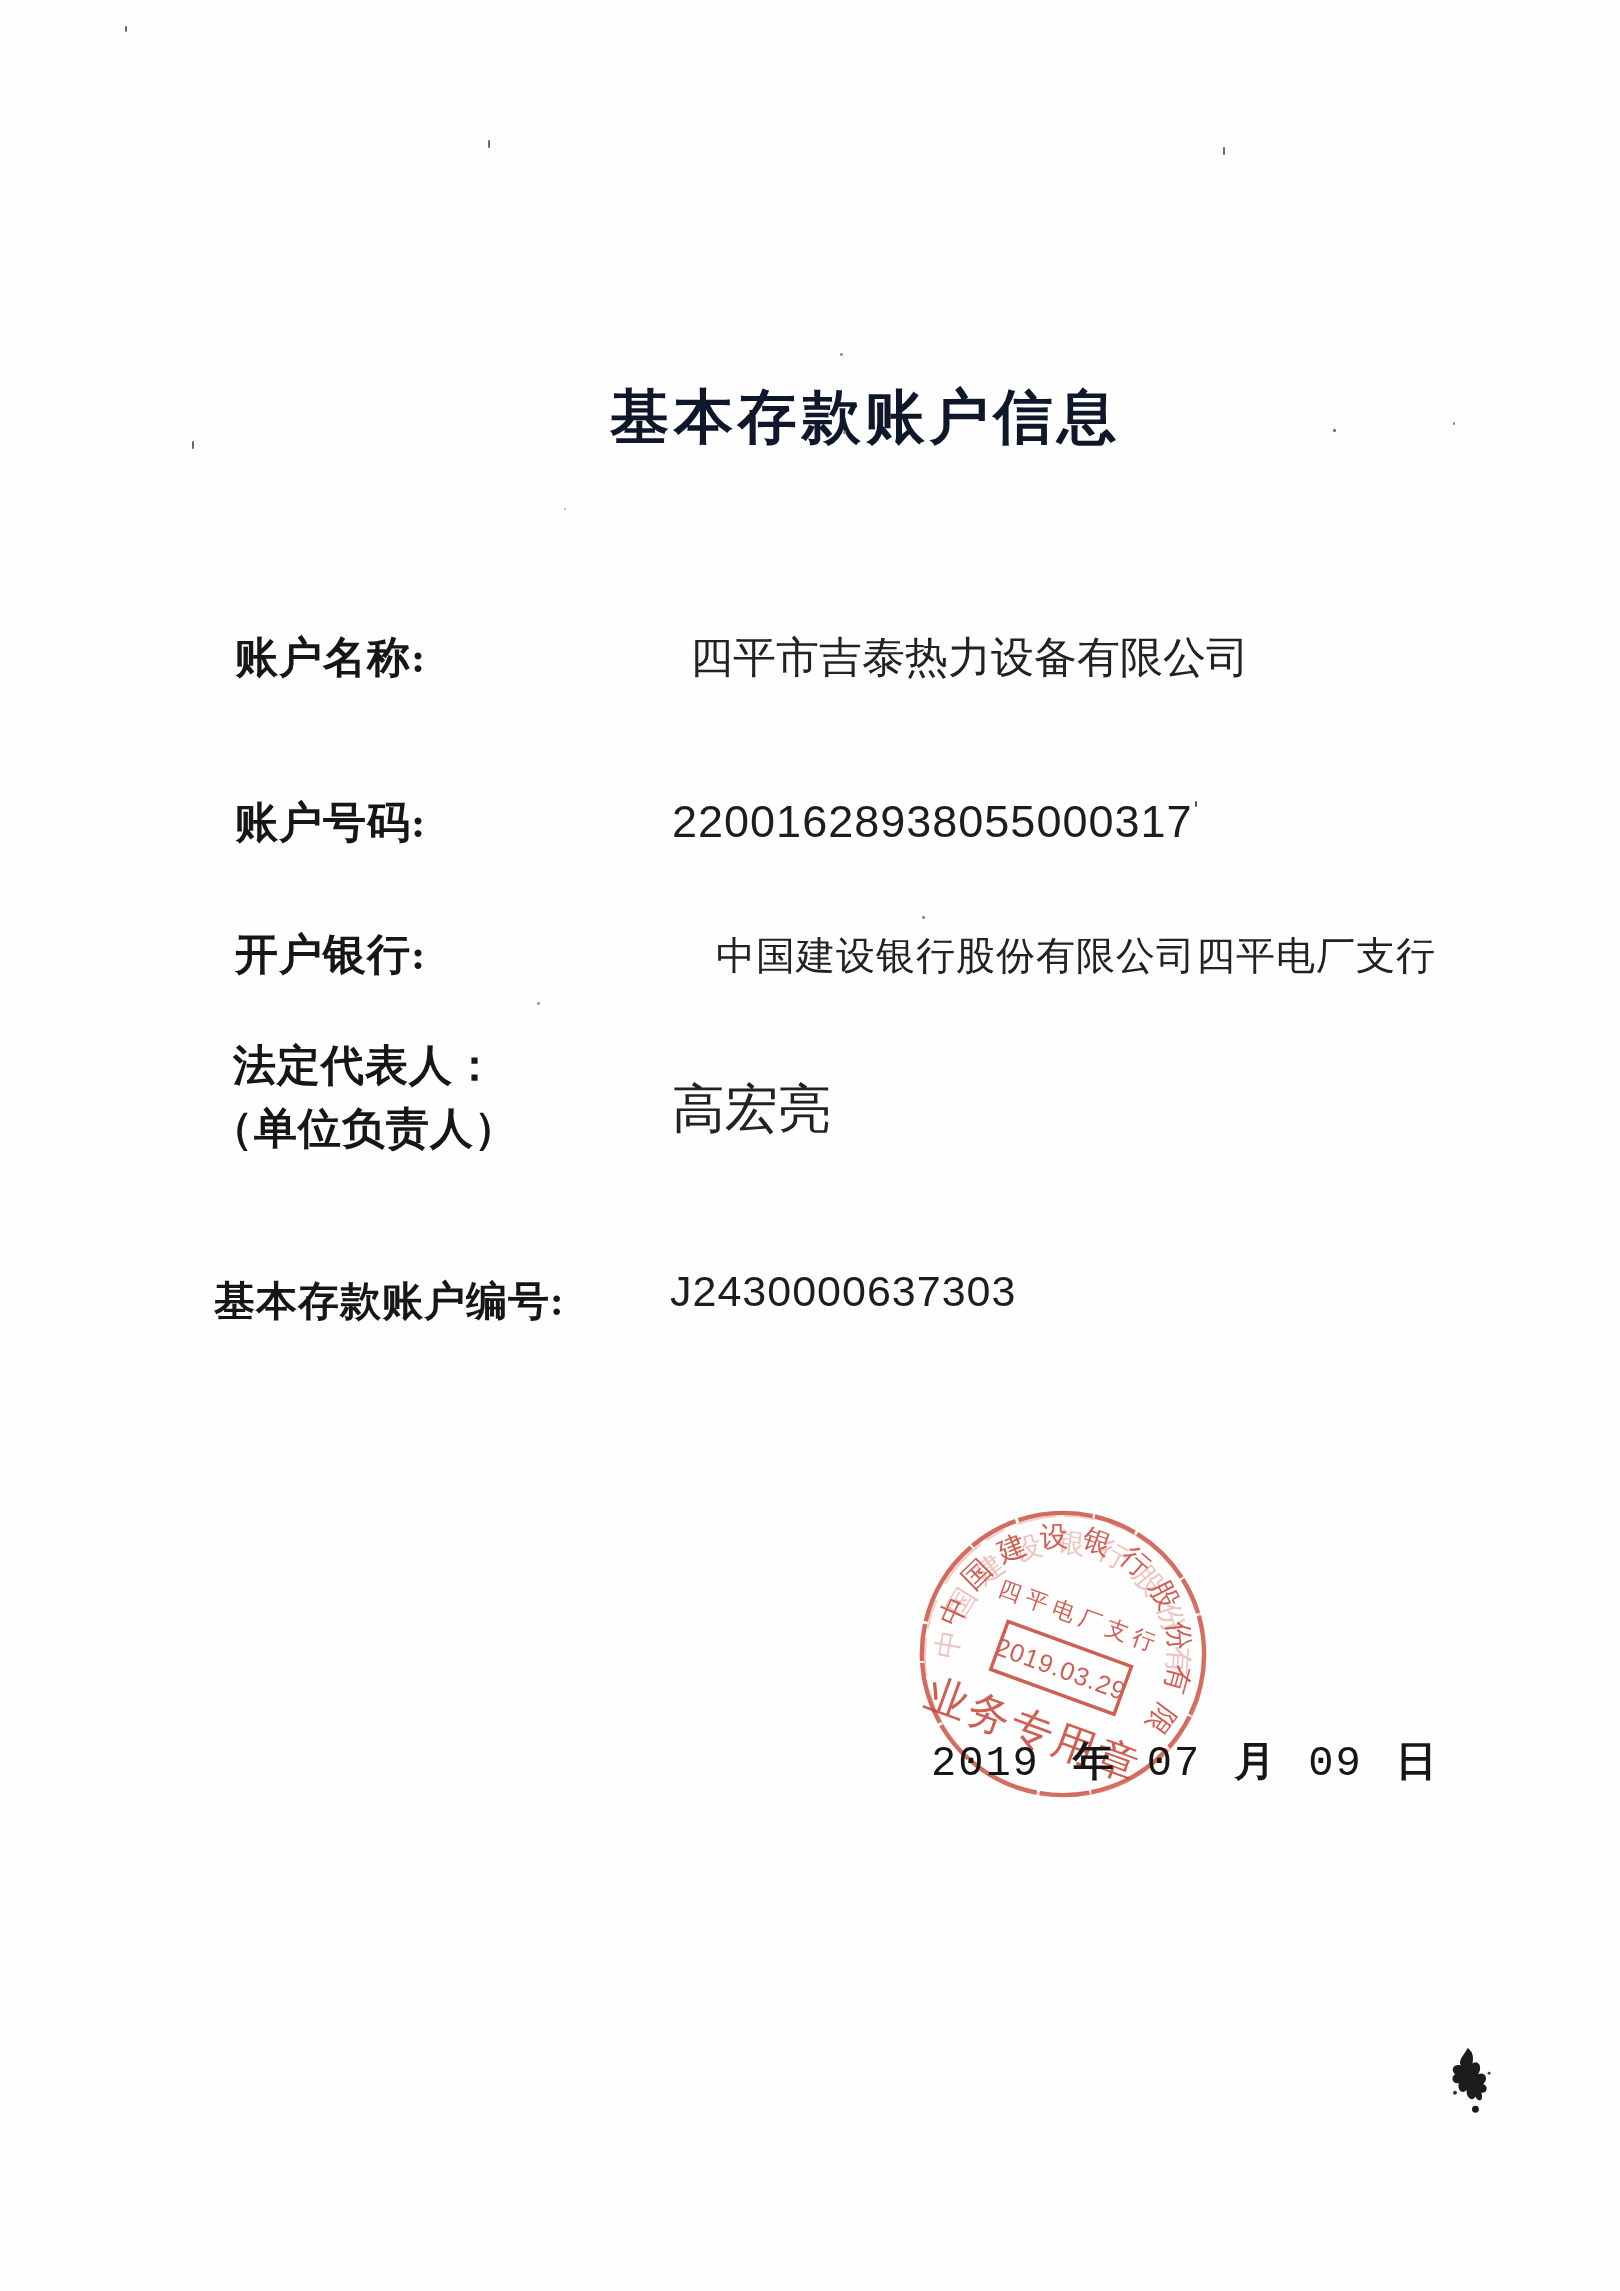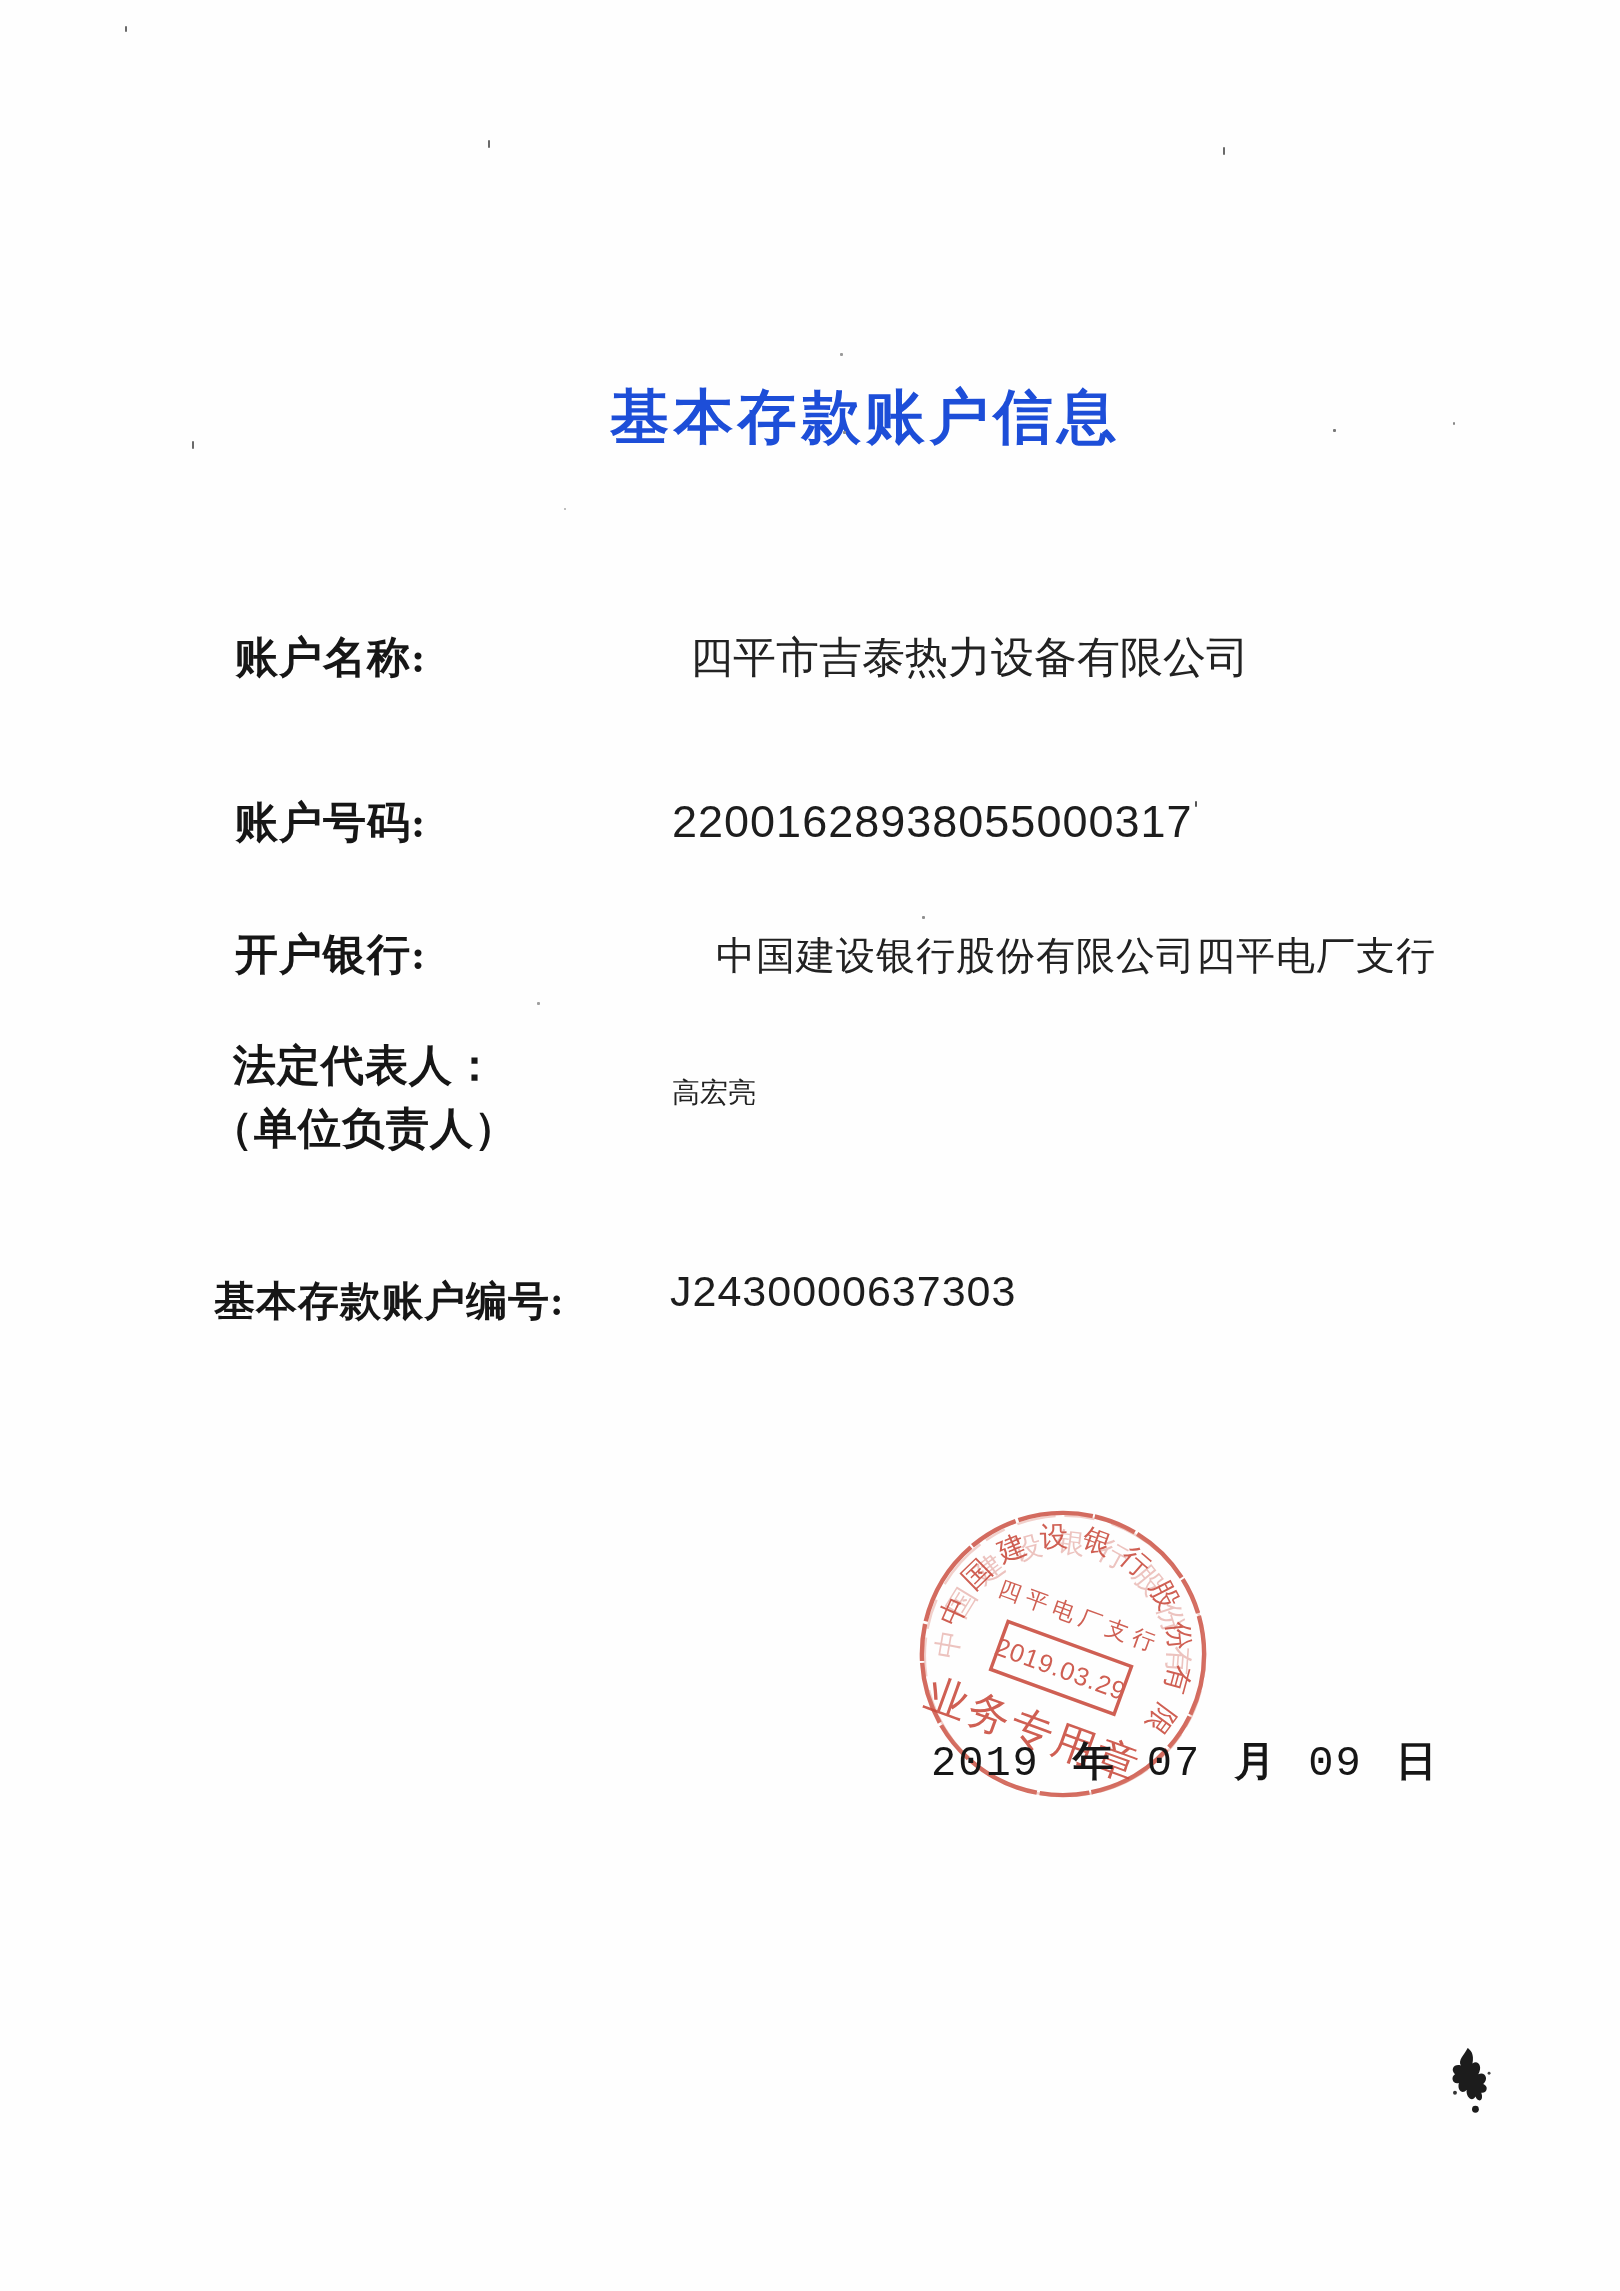--- a/index.html
+++ b/index.html
@@ -9,21 +9,21 @@
     background:#fefefe;
     overflow:hidden;
     font-family:"Liberation Serif","DejaVu Serif",serif;
     color:#1f1f1f;
   }
   .abs{position:absolute;}
   .doc-title{
     top:378px;left:610px;
     font-size:59px;font-weight:bold;
     letter-spacing:4.9px;
-    color:#1d4ed8;
+    color:#0f172a;
     white-space:nowrap;
   }
   .field-label{
     font-size:43px;font-weight:bold;color:#161616;
     white-space:nowrap;letter-spacing:1px;
   }
   .field-value{
     font-size:43px;color:#222;white-space:nowrap;
   }
   .mono-num{
@@ -66,21 +66,21 @@
   <div class="abs field-value" style="top:629px;left:674px;margin-left:16px;">四平市吉泰热力设备有限公司</div>
 
   <div class="abs field-label" style="top:794px;left:235px;">账户号码:</div>
   <div class="abs mono-num" style="top:796px;left:672px;">22001628938055000317</div>
 
   <div class="abs field-label" style="top:926px;left:235px;">开户银行:</div>
   <div class="abs field-value bank-line" style="top:929px;left:674px;margin-left:42px;">中国建设银行股份有限公司四平电厂支行</div>
 
   <div class="abs field-label" style="top:1037px;left:233px;">法定代表人：</div>
   <div class="abs field-label" style="top:1100px;left:210px;">（单位负责人）</div>
-  <div class="abs field-value" style="top:1074px;left:672px;font-size:28px;">高宏亮</div>
+  <div class="abs field-value" style="top:1074px;left:672px;font-size:53px;">高宏亮</div>
 
   <div class="abs field-label small-label" style="top:1266px;left:214px;margin-top:8px;">基本存款账户编号:</div>
   <div class="abs mono-num" style="top:1267px;left:670px;font-size:43px;">J2430000637303</div>
 
   <div class="abs stamp-wrap">
     <svg width="294" height="294" viewBox="0 0 300 300">
       <defs>
         <path id="ringPath" d="M 46.6 187.6 A 110 110 0 1 1 253.4 187.6" fill="none"></path>
         <path id="ringPathGhost" d="M 50 195 A 108 108 0 1 1 250 195" fill="none"></path>
       </defs>

